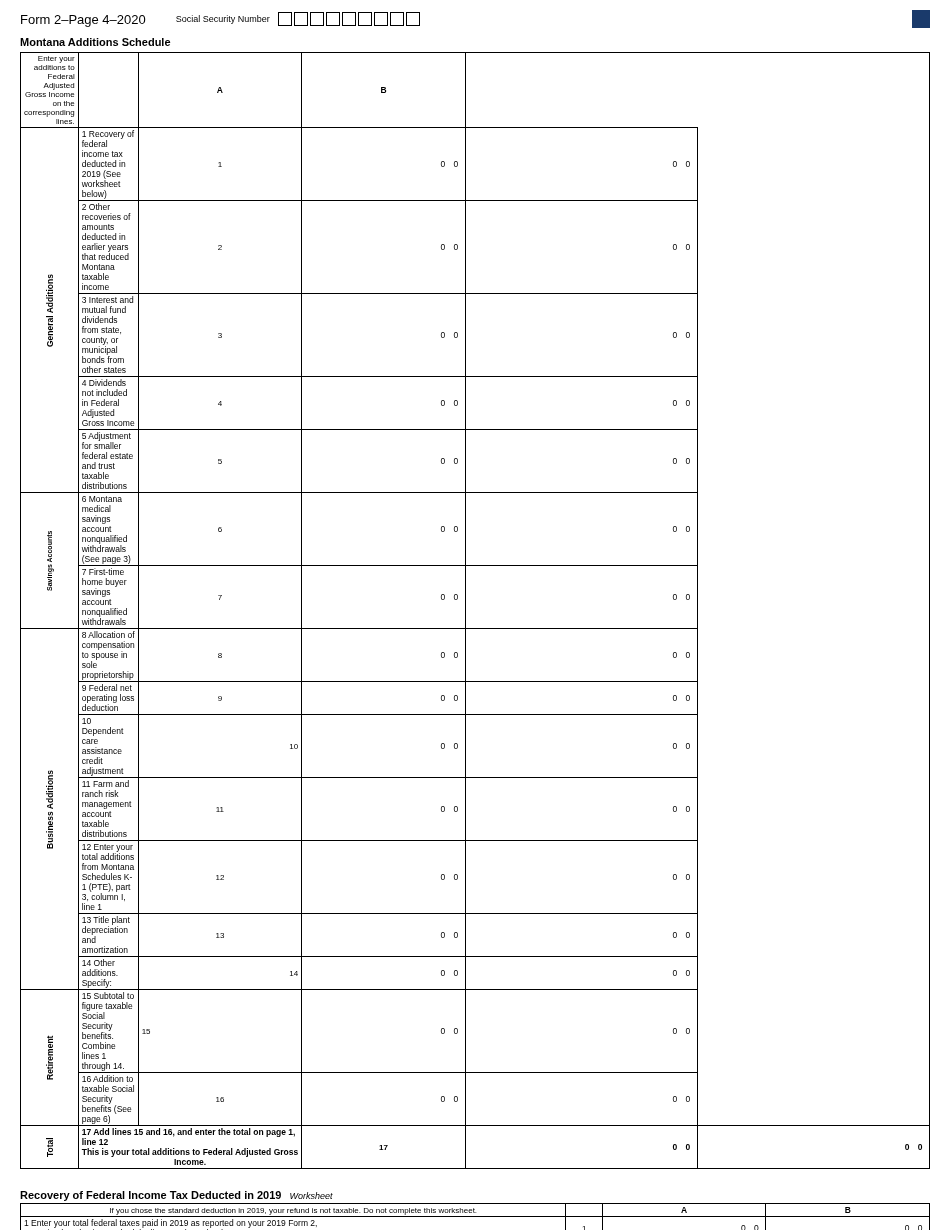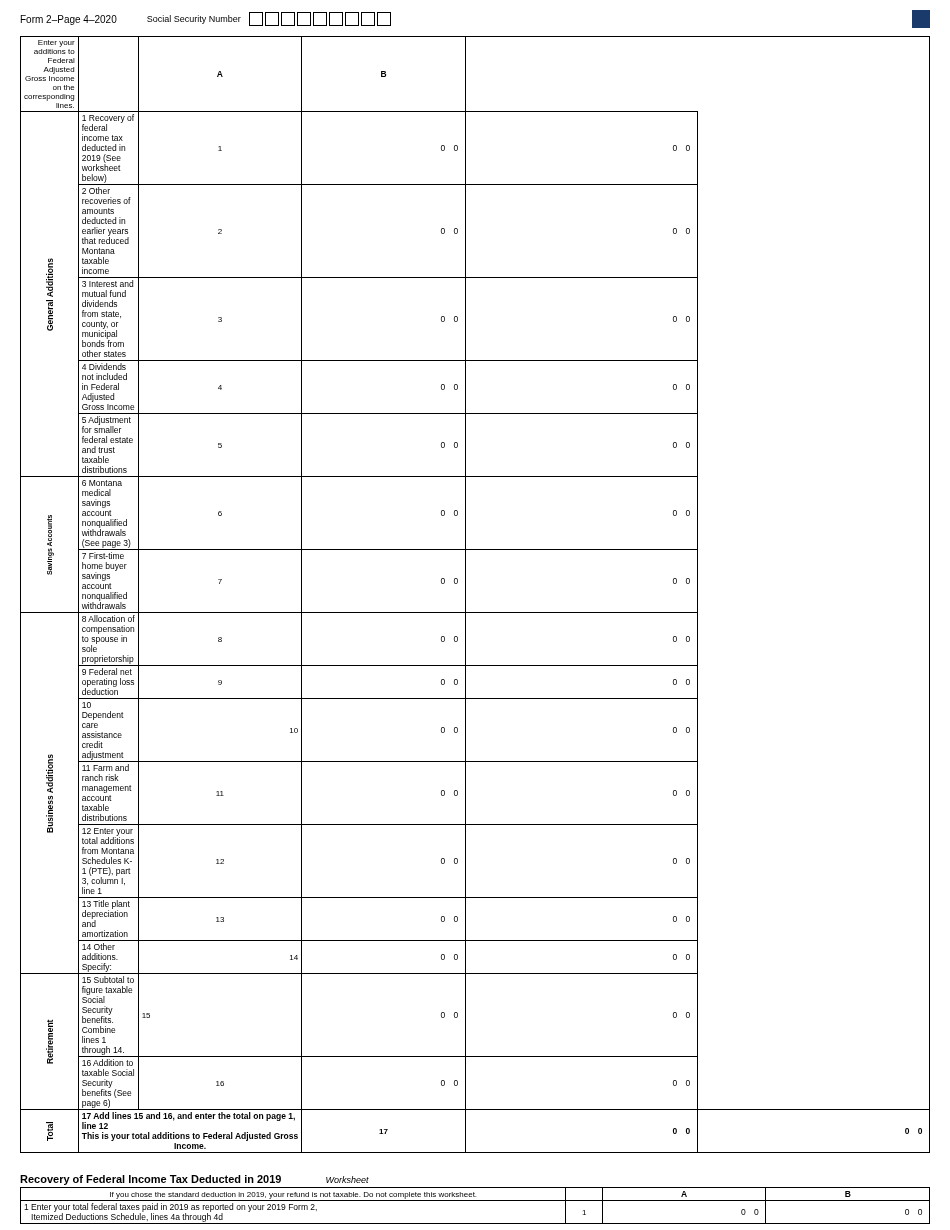--- a/index.html
+++ b/index.html
@@ -10,21 +10,21 @@
       color: #000;
       width: 950px;
       min-height: 1230px;
       padding: 10px 20px;
     }
     .header-row {
       display: flex;
       align-items: center;
       margin-bottom: 8px;
     }
-    .form-label { font-size: 10px; margin-right: 30px; }
+    .form-label { font-size: 13px; margin-right: 30px; }
     .ssn-label { font-size: 9px; margin-right: 8px; }
     .ssn-boxes {
       display: flex;
       gap: 2px;
     }
     .ssn-box {
       width: 14px;
       height: 14px;
       border: 1px solid #000;
     }
@@ -86,21 +86,20 @@
     .bold-row td { font-weight: bold; }
 
     
     .worksheet-section {
       margin-top: 20px;
     }
     .worksheet-header {
       display: flex;
       align-items: baseline;
       margin-bottom: 2px;
-      gap: 36px;
     }
     .worksheet-title {
       font-size: 11px;
       font-weight: bold;
       margin-right: 8px;
     }
     .worksheet-label {
       font-style: italic;
       font-size: 9px;
     }
@@ -130,20 +129,21 @@
     <div class="ssn-box"></div>
     <div class="ssn-box"></div>
     <div class="ssn-box"></div>
     <div class="ssn-box"></div>
     <div class="ssn-box"></div>
   </div>
   <div class="blue-square"></div>
 </div>
 
 <div>
+  <div class="section-title">Montana Additions Schedule</div>
   <table class="main-table">
     <thead>
       <tr class="header-row-table">
         <th colspan="1" style="border-right:none; text-align:right; font-weight:normal; font-size:8px;">Enter your additions to Federal Adjusted Gross Income on the corresponding lines.</th>
         <th style="width:4%"></th>
         <th style="width:18%; font-weight:bold;">A</th>
         <th style="width:18%; font-weight:bold;">B</th>
       </tr>
     </thead>
     <tbody>

